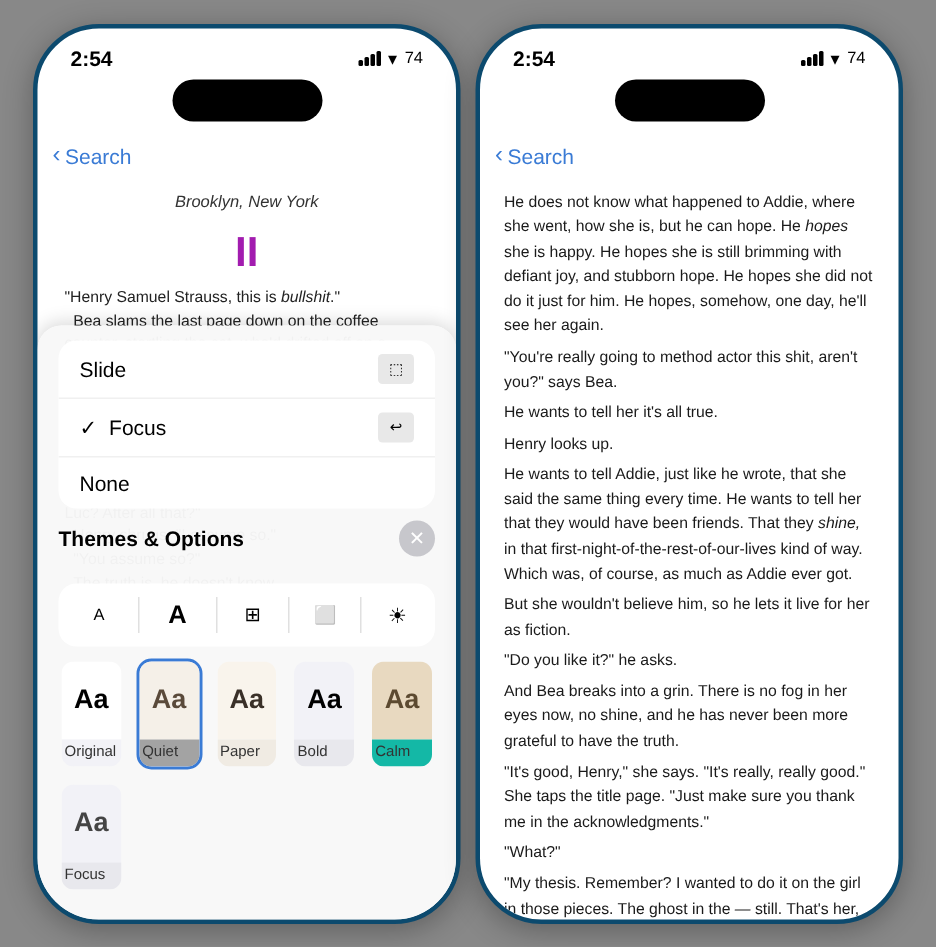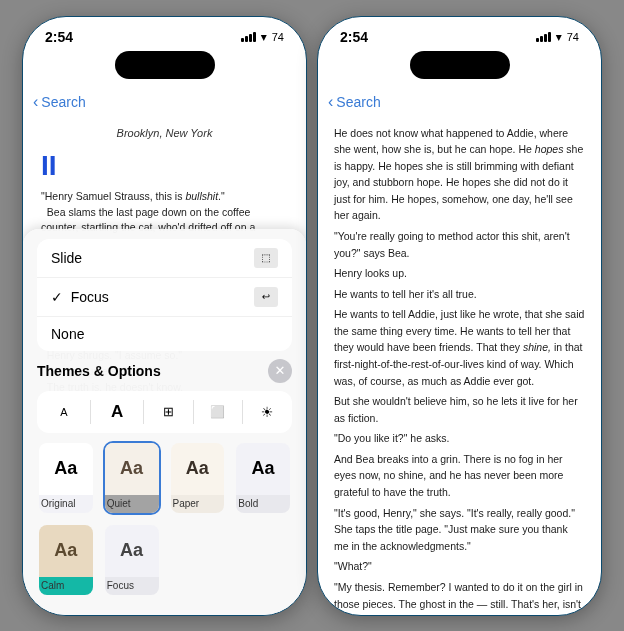--- a/index.html
+++ b/index.html
@@ -18,21 +18,21 @@
       align-items: center;
       justify-content: center;
     }
     .phone {
       width: 285px;
       height: 600px;
       background: #fff;
       border-radius: 44px;
       overflow: hidden;
       position: relative;
-      border: 1px solid #0c4a6e;
+      border: 3px solid #0c4a6e;
       box-shadow: 0 4px 20px rgba(0,0,0,0.3);
     }
     
     .status-bar {
       display: flex;
       justify-content: space-between;
       align-items: center;
       padding: 10px 22px 4px 22px;
       height: 34px;
       position: relative;
@@ -103,23 +103,24 @@
       overflow: hidden;
     }
     .book-header {
       text-align: center;
       font-style: italic;
       font-size: 11px;
       color: #333;
       margin-bottom: 2px;
     }
     .chapter-num {
+      text-align: center;
       font-size: 28px;
       font-weight: 700;
-      color: #1d4ed8;
+      color: #a21caf;
       margin: 2px 0;
     }
     .book-text {
       font-size: 10.5px;
       line-height: 1.5;
       color: #222;
     }
     
     .overlay-panel {
       position: absolute;
@@ -165,21 +166,21 @@
       display: flex;
       align-items: center;
       justify-content: center;
       font-size: 10px;
     }
     
     .themes-header {
       display: flex;
       align-items: center;
       justify-content: space-between;
-      margin-bottom: 8px;
+      margin-bottom: 18px;
     }
     .themes-label {
       font-size: 14px;
       font-weight: 600;
       color: #000;
     }
     .close-btn {
       width: 24px;
       height: 24px;
       background: #c7c7cc;
@@ -223,21 +224,21 @@
       height: 30px;
       display: flex;
       align-items: center;
       justify-content: center;
       font-size: 16px;
       cursor: pointer;
     }
     
     .theme-grid {
       display: grid;
-      grid-template-columns: repeat(4, 1fr);
+      grid-template-columns: repeat(5, 1fr);
       gap: 8px;
     }
     .theme-card {
       border-radius: 10px;
       overflow: hidden;
       border: 2px solid transparent;
       cursor: pointer;
     }
     .theme-card.active {
       border: 2px solid #3a7bd5;
@@ -442,22 +443,22 @@
     <div class="nav-bar">
       <div class="back-btn">
         <span class="back-chevron">‹</span>
         <span>Search</span>
       </div>
     </div>
 
     <div class="reading-content" style="font-size:10.5px; line-height:1.58; color:#1a1a1a; padding: 6px 16px 0;">
       <p>He does not know what happened to Addie, where she went, how she is, but he can hope. He <em>hopes</em> she is happy. He hopes she is still brimming with defiant joy, and stubborn hope. He hopes she did not do it just for him. He hopes, somehow, one day, he'll see her again.</p>
       <p style="margin-top:4px;">"You're really going to method actor this shit, aren't you?" says Bea.</p>
+      <p style="margin-top:4px;">He wants to tell her it's all true.</p>
       <p style="margin-top:4px;">Henry looks up.</p>
-      <p style="margin-top:4px;">He wants to tell her it's all true.</p>
       <p style="margin-top:4px;">He wants to tell Addie, just like he wrote, that she said the same thing every time. He wants to tell her that they would have been friends. That they <em>shine,</em> in that first-night-of-the-rest-of-our-lives kind of way. Which was, of course, as much as Addie ever got.</p>
       <p style="margin-top:4px;">But she wouldn't believe him, so he lets it live for her as fiction.</p>
       <p style="margin-top:4px;">"Do you like it?" he asks.</p>
       <p style="margin-top:4px;">And Bea breaks into a grin. There is no fog in her eyes now, no shine, and he has never been more grateful to have the truth.</p>
       <p style="margin-top:4px;">"It's good, Henry," she says. "It's really, really good." She taps the title page. "Just make sure you thank me in the acknowledgments."</p>
       <p style="margin-top:4px;">"What?"</p>
       <p style="margin-top:4px;">"My thesis. Remember? I wanted to do it on the girl in those pieces. The ghost in the <em>—</em> still. That's her, isn't it?"</p>
 
     </div>
 

